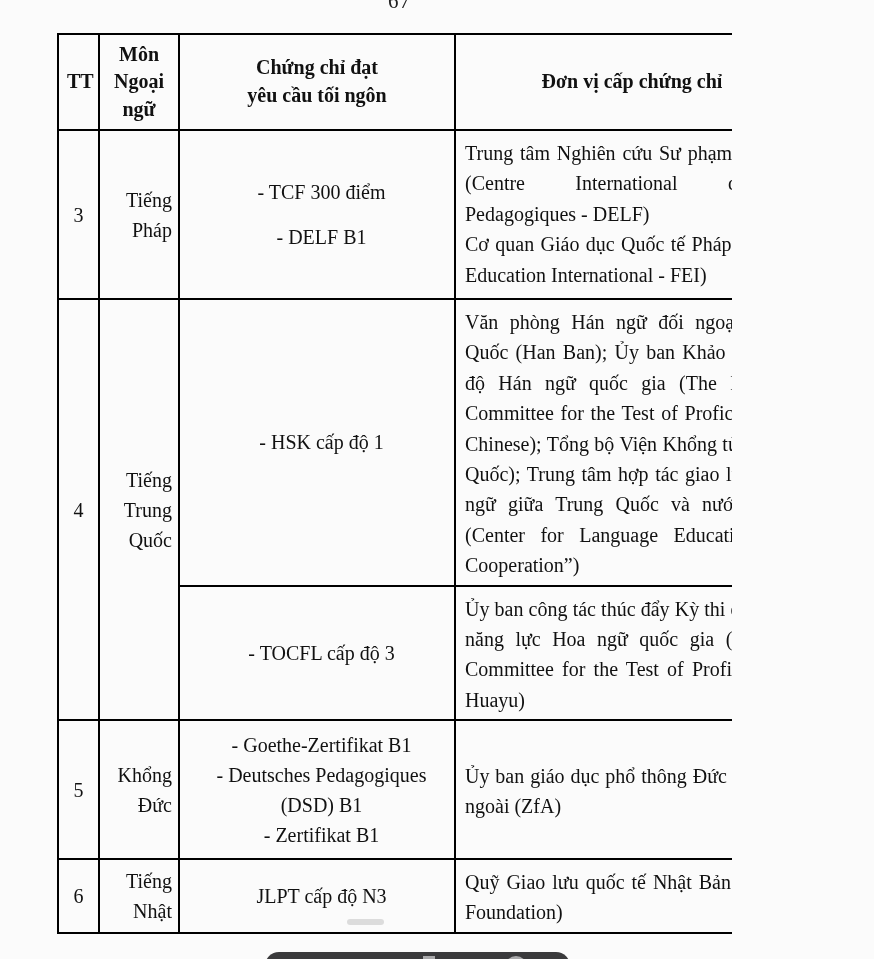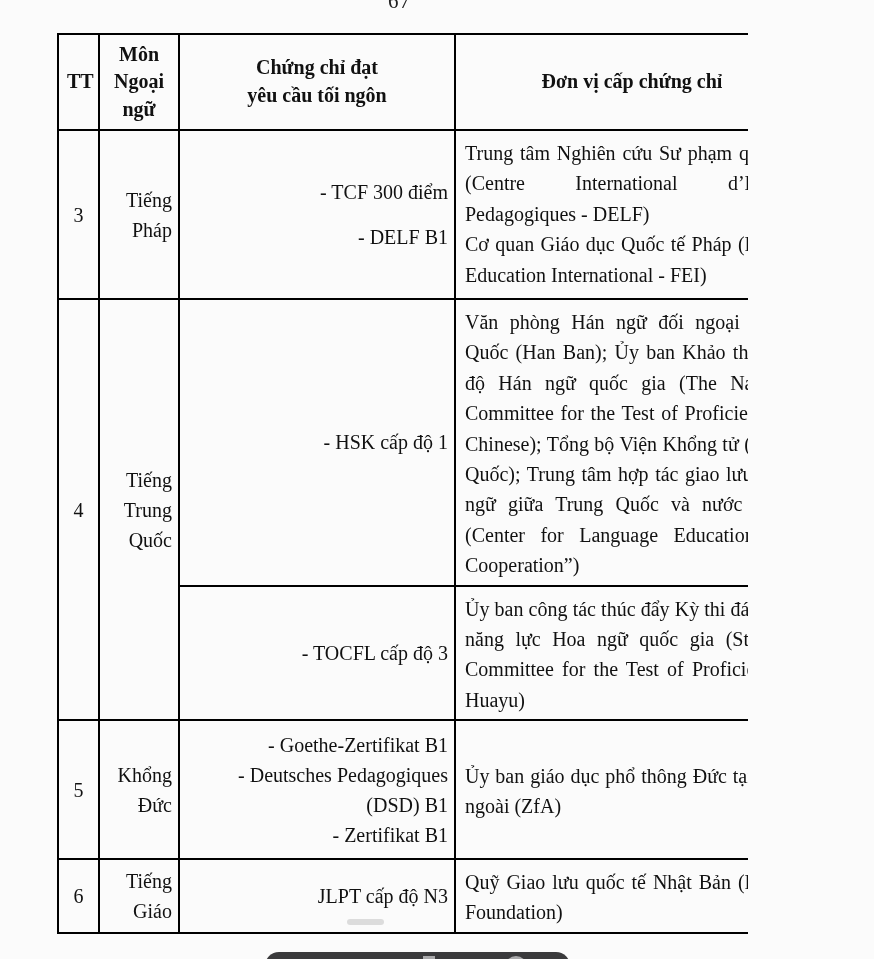--- a/index.html
+++ b/index.html
@@ -7,21 +7,20 @@
     width: 874px; height: 959px;
     background: #fbfbfb;
     font-family: "Liberation Serif", "DejaVu Serif", serif;
     color: #111;
     overflow: hidden;
   }
   .page {
     position: relative;
     width: 732px; height: 959px;
     overflow: hidden;
-    padding-left: 16px;
   }
   .page-number {
     position: absolute;
     left: 388px; top: -11px;
     font-size: 21px;
     color: #222;
     letter-spacing: 1px;
   }
   table.cert-table {
     position: absolute;
@@ -56,21 +55,21 @@
   .col-cert    { width: 276px; }
   .col-issuer  { width: 354px; }
   td.tt-cell {
     text-align: center;
   }
   td.subject-cell {
     text-align: right;
     padding: 4px 6px;
   }
   td.cert-cell {
-    text-align: right;
+    text-align: center;
     padding-left: 15px;
     padding-right: 6px;
     white-space: pre-line;
   }
   td.cert-cell.spaced { line-height: 2.25; }
   td.issuer-cell {
     text-align: justify;
     vertical-align: top;
     padding: 7px 9px 4px 9px;
     line-height: 1.52;
@@ -149,21 +148,21 @@
         <td class="tt-cell">5</td>
         <td class="subject-cell">Khổng Đức</td>
         <td class="cert-cell">- Goethe-Zertifikat B1
 - Deutsches Pedagogiques (DSD) B1
 - Zertifikat B1</td>
         <td class="issuer-cell vmid">Ủy ban giáo dục phổ thông Đức tại nước ngoài (ZfA)</td>
       </tr>
 
       <tr class="r6">
         <td class="tt-cell">6</td>
-        <td class="subject-cell">Tiếng Giáo</td>
+        <td class="subject-cell">Tiếng Nhật</td>
         <td class="cert-cell">JLPT cấp độ N3</td>
         <td class="issuer-cell">Quỹ Giao lưu quốc tế Nhật Bản (France Foundation)</td>
       </tr>
     </tbody>
   </table>
 
   <div class="scroll-indicator"></div>
 
   <div class="floating-toolbar">
     <div class="toolbar-mark divider"></div>

